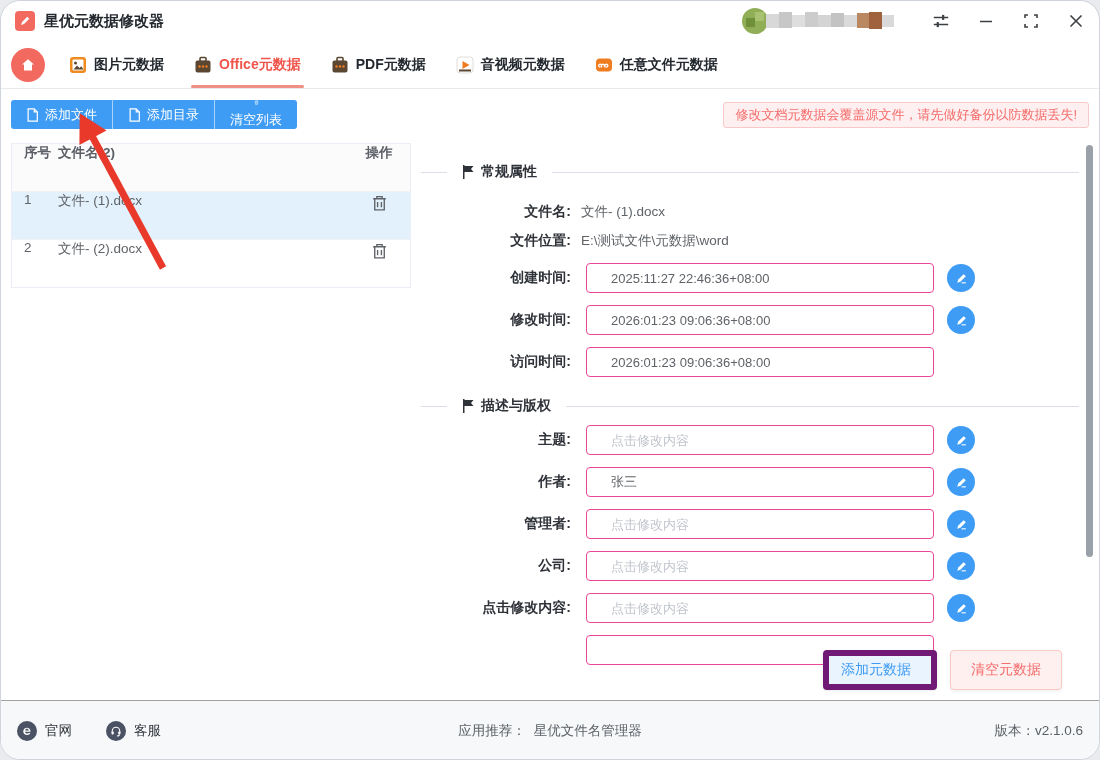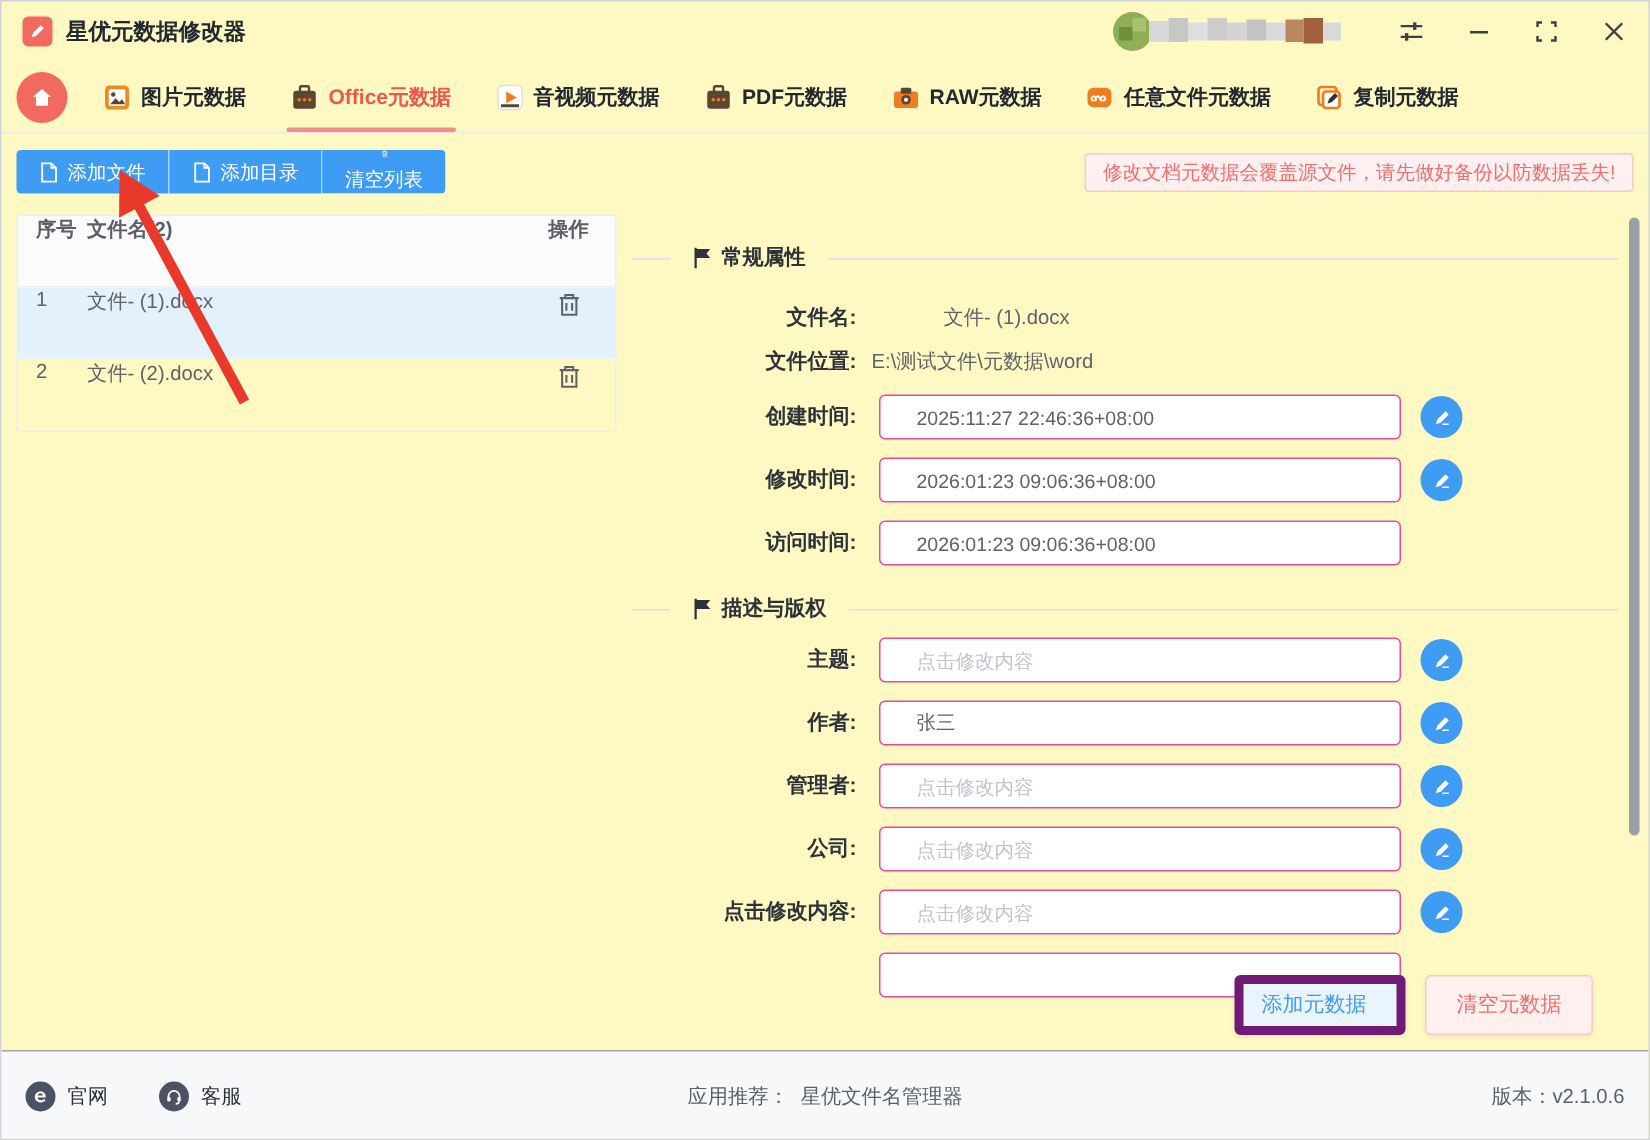--- a/index.html
+++ b/index.html
@@ -1,18 +1,18 @@
 <!DOCTYPE html>
 <html><head>
 <meta charset="utf-8">
 <style>
   html,body{margin:0;padding:0;background:#e9ebee;}
   *{box-sizing:border-box;font-family:"Liberation Sans","DejaVu Sans",sans-serif;}
-  .window{position:relative;width:1100px;height:760px;background:#fef9c3;border:1px solid #cfd3da;
-    border-radius:1px;overflow:hidden;}
+  .window{position:relative;width:1100px;height:760px;background:#ffffff;border:1px solid #cfd3da;
+    border-radius:20px;overflow:hidden;}
 
   
   .titlebar{height:40px;display:flex;align-items:center;padding:0 14px;}
   .app-icon{width:20px;height:20px;border-radius:4px;background:#f2695f;display:flex;
     align-items:center;justify-content:center;flex:0 0 auto;}
   .app-title{margin-left:9px;font-size:15px;font-weight:700;color:#24292f;}
   .avatar-blur{margin-left:auto;margin-right:30px;height:26px;display:flex;align-items:center;}
   .win-controls{display:flex;align-items:center;gap:27px;}
   .wc{width:18px;height:18px;display:flex;align-items:center;justify-content:center;cursor:pointer;color:#3d4043;}
 
@@ -52,21 +52,21 @@
   .trash-btn{background:none;border:none;cursor:pointer;padding:2px;display:flex;}
 
   .right-panel{flex:1;overflow:hidden;position:relative;}
   .sec-header{display:flex;align-items:center;height:16px;margin-right:20px;}
   .sec-header .dash{width:26px;height:1px;background:#dcdfe6;margin-right:15px;flex:0 0 auto;}
   .sec-header .flag{margin-right:7px;display:flex;}
   .sec-title{font-size:14px;font-weight:700;color:#2f3339;white-space:nowrap;}
   .sec-header .line{flex:1;height:1px;background:#dcdfe6;margin-left:15px;}
   .sec1{margin-top:24px;} .sec2{margin-top:20px;}
   .trow{display:flex;align-items:center;height:20px;}
-  .trow.t1{margin-top:22px;gap:48px;} .trow.t2{margin-top:9px;}
+  .trow.t1{margin-top:22px;} .trow.t2{margin-top:9px;}
   .frow{display:flex;align-items:center;margin-top:10px;height:32px;}
   .frow.first{margin-top:11px;} .frow.sec-first{margin-top:23px;}
   .flabel{width:160px;text-align:right;padding-right:10px;font-size:14px;font-weight:700;color:#2f3339;white-space:nowrap;flex:0 0 auto;}
   .fvalue{font-size:13.5px;color:#5f6368;}
   .finput{width:348px;height:30px;border:1px solid #ec4899;border-radius:4px;padding:0 24px;
     font-size:13px;color:#5f6368;margin-left:5px;outline:none;background:#fff;}
   .finput::placeholder{color:#c0c4cc;}
   .edit-btn{margin-left:13px;width:28px;height:28px;border-radius:50%;background:#3f9cf4;border:none;
     display:flex;align-items:center;justify-content:center;cursor:pointer;flex:0 0 auto;}
 
@@ -171,59 +171,42 @@
             <rect x="1.5" y="4.5" width="15" height="12" rx="2" fill="#5b4632"></rect>
             <circle cx="5.5" cy="10.5" r="1.2" fill="#f07c1f"></circle>
             <circle cx="9" cy="10.5" r="1.2" fill="#f07c1f"></circle>
             <circle cx="12.5" cy="10.5" r="1.2" fill="#f07c1f"></circle>
           </svg>
         <span>Office元数据</span>
         <span class="underline"></span>
       </div>
       <div class="tab">
         <svg class="tab-ic" viewBox="0 0 18 18">
-            <rect x="1" y="1" width="16" height="16" rx="3" fill="#fff" stroke="#e0ded9"></rect>
-            <path d="M6.5 5l7 4-7 4z" fill="#f07c1f"></path>
-            <rect x="3" y="13.5" width="12" height="2" fill="#5b4632"></rect>
-          </svg>
-        <span>音视频元数据</span>
-      </div>
-      <div class="tab">
-        <svg class="tab-ic" viewBox="0 0 18 18">
             <rect x="6" y="1.5" width="6" height="4" rx="1" fill="none" stroke="#5b4632" stroke-width="1.6"></rect>
             <rect x="1.5" y="4.5" width="15" height="12" rx="2" fill="#5b4632"></rect>
             <circle cx="5.5" cy="10.5" r="1.2" fill="#f07c1f"></circle>
             <circle cx="9" cy="10.5" r="1.2" fill="#f07c1f"></circle>
             <circle cx="12.5" cy="10.5" r="1.2" fill="#f07c1f"></circle>
           </svg>
         <span>PDF元数据</span>
       </div>
       <div class="tab">
         <svg class="tab-ic" viewBox="0 0 18 18">
-            <rect x="1" y="5" width="16" height="11" rx="2" fill="#ef7c1f"></rect>
-            <rect x="5.5" y="2.5" width="7" height="4" rx="1" fill="#5b4632"></rect>
-            <circle cx="9" cy="10.5" r="3.2" fill="#5b4632"></circle>
-            <circle cx="9" cy="10.5" r="1.4" fill="#fff"></circle>
-          </svg>
-        <span>RAW元数据</span>
+            <rect x="1" y="1" width="16" height="16" rx="3" fill="#fff" stroke="#e0ded9"></rect>
+            <path d="M6.5 5l7 4-7 4z" fill="#f07c1f"></path>
+            <rect x="3" y="13.5" width="12" height="2" fill="#5b4632"></rect>
+          </svg>
+        <span>音视频元数据</span>
       </div>
       <div class="tab">
         <svg class="tab-ic" viewBox="0 0 18 18">
             <rect x="1" y="2.5" width="16" height="13" rx="4" fill="#ef7c1f"></rect>
             <path d="M5 11c-1.4 0-1.8-1.6-.8-2.4 1-.8 2.3-.2 2.3 1V11m0-1.4c0-1.2 1.3-1.8 2.3-1 .5.4.6 1 .4 1.5M11.5 11c1.4 0 1.8-1.6.8-2.4-1-.8-2.3-.2-2.3 1V11" stroke="#fff" stroke-width="1.3" fill="none" stroke-linecap="round"></path>
           </svg>
         <span>任意文件元数据</span>
-      </div>
-      <div class="tab">
-        <svg class="tab-ic" viewBox="0 0 18 18">
-            <rect x="2" y="2" width="12" height="12" rx="2" fill="none" stroke="#ef7c1f" stroke-width="1.8"></rect>
-            <rect x="5" y="5" width="11" height="11" rx="2" fill="#fff" stroke="#ef7c1f" stroke-width="1.8"></rect>
-            <path d="M8 13l1-3 4-4 2 2-4 4-3 1z" fill="#2f3339"></path>
-          </svg>
-        <span>复制元数据</span>
       </div>
     </div>
   </div>
 
   <div class="toolbar">
     <div class="btn-group">
       <button class="tb-btn">
         <svg width="13" height="14" viewBox="0 0 14 16" fill="none" stroke="#fff" stroke-width="1.4">
             <path d="M2 1h7l3.5 3.5V15H2z"></path>
             <path d="M9 1v3.5H12.5"></path>

